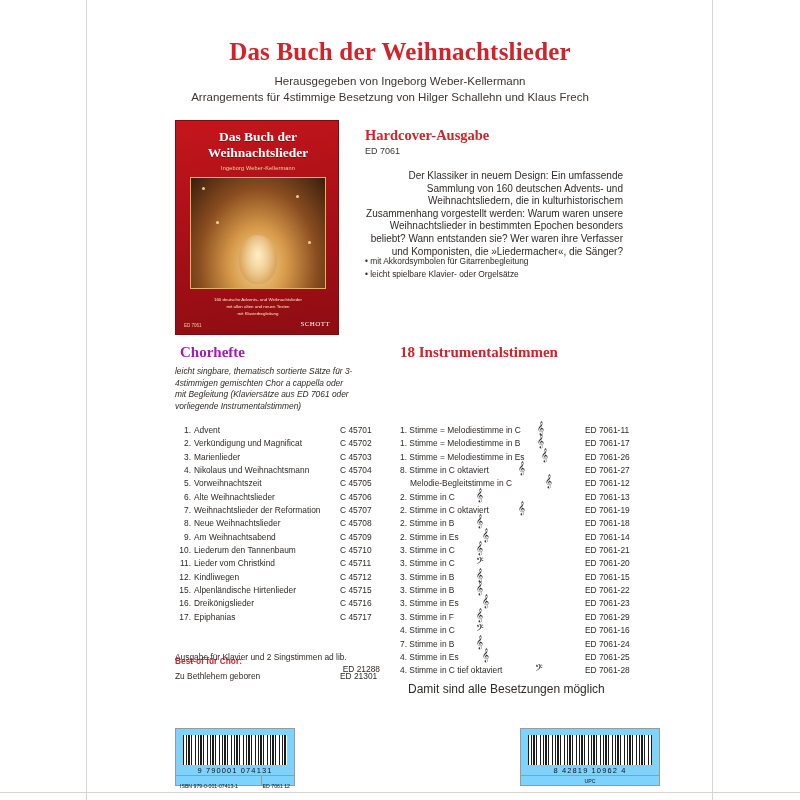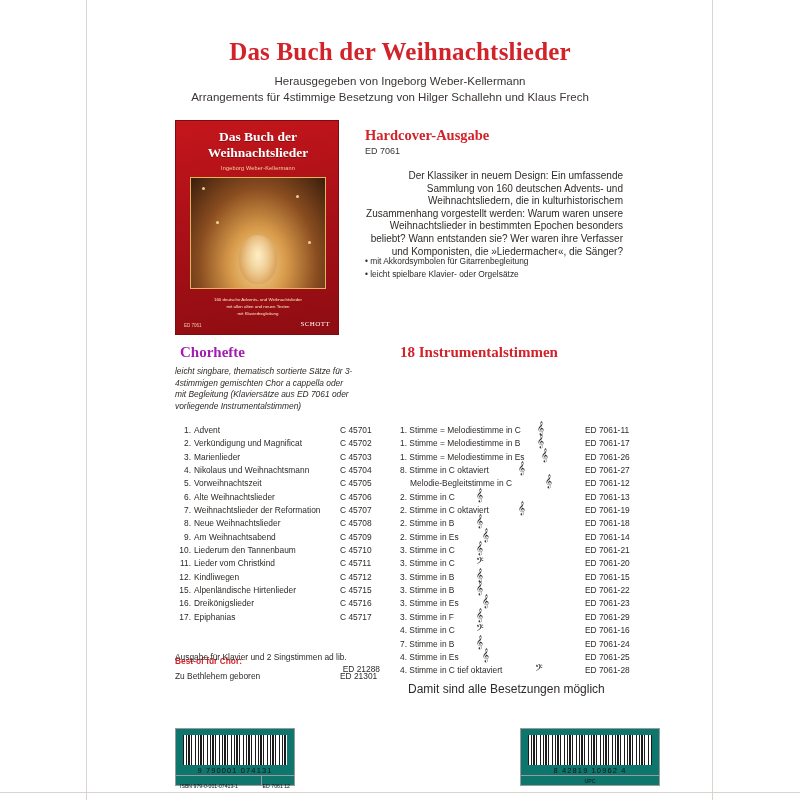--- a/index.html
+++ b/index.html
@@ -270,21 +270,21 @@
     position: absolute;
     left: 400px; top: 682px;
     font-size: 12px;
     color: #2e2a27;
     padding-left: 8px;
   }
 
   
   .bc {
     position: absolute;
-    background: #0f766e;
+    background: #7dd3fc;
     border: 1px solid #9a9a9a;
     box-sizing: border-box;
   }
   .bc-left  { left: 175px; top: 728px; width: 120px; height: 58px; }
   .bc-right { left: 520px; top: 728px; width: 140px; height: 58px; }
   .bars {
     position: absolute;
     left: 7px; top: 6px;
     right: 7px; height: 30px;
     background-image: repeating-linear-gradient(

